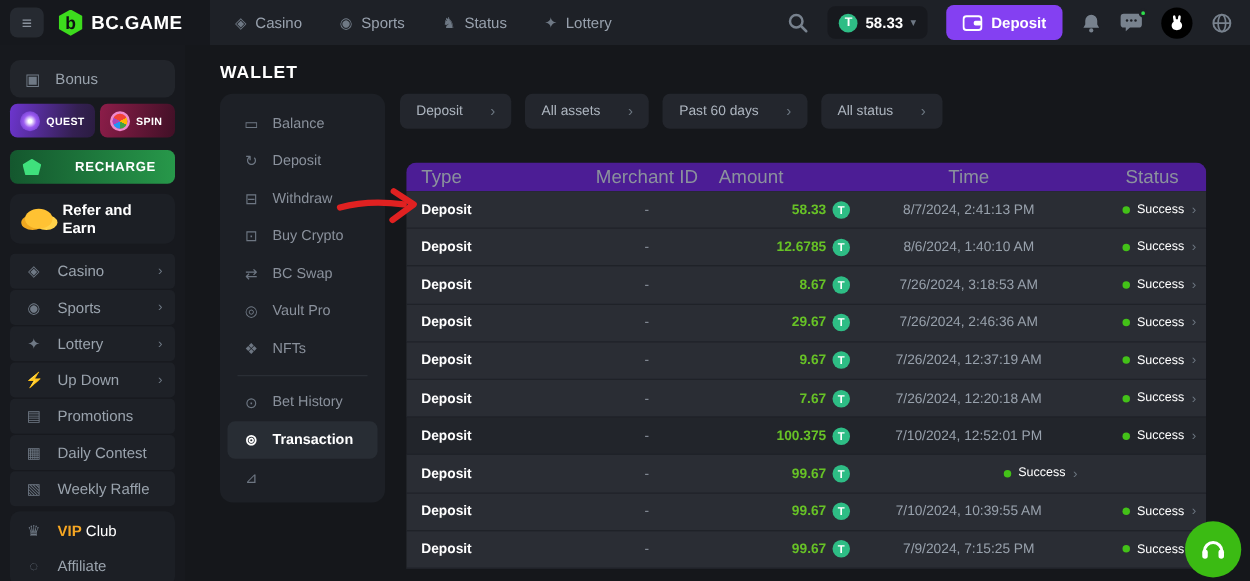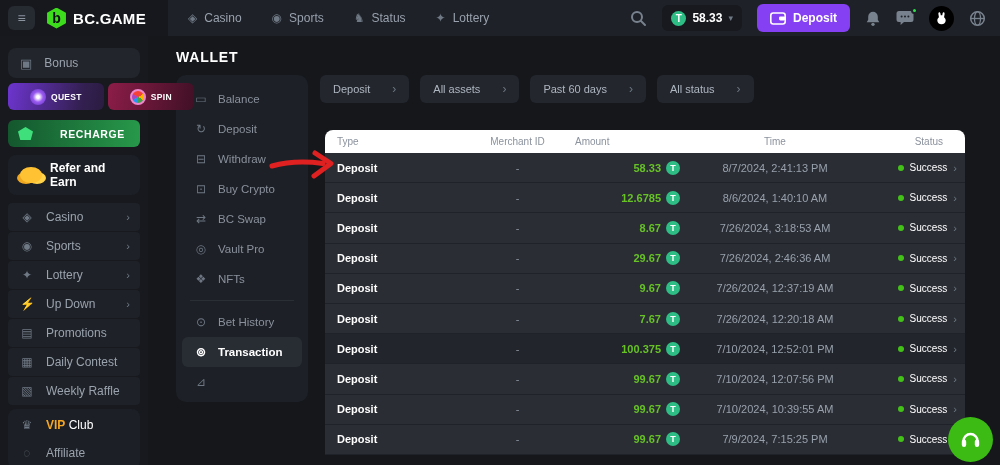--- a/index.html
+++ b/index.html
@@ -27,21 +27,21 @@
   .deposit-btn { height:28px; background:#8440f2; border:none; border-radius:6px; color:#fff; font-weight:bold; font-size:12px; display:flex; align-items:center; gap:7px; padding:0 13px; cursor:pointer; }
   .chat-wrap { position:relative; }
   .chat-dot { position:absolute; top:-3px; right:-4px; width:7px; height:7px; border-radius:50%; background:#2ee04c; border:2px solid #1e2127; }
   .avatar { width:25px; height:25px; border-radius:50%; background:#000; display:flex; align-items:center; justify-content:center; cursor:pointer; border:none; }
 
   
   .sidebar { position:absolute; top:36px; left:0; width:148px; bottom:0; background:#17191e; padding:6px 8px 0; z-index:2; }
   .bonus-btn { width:100%; height:30px; margin-top:6px; background:#22252b; border:none; border-radius:8px; display:flex; align-items:center; gap:12px; padding:0 12px; color:#9aa3ad; font-size:12px; cursor:pointer; }
   .bonus-ico { color:#6f7985; font-size:13px; }
   .badge-row { display:flex; gap:4px; margin-top:5px; }
-  .quest-badge,.spin-badge { flex:1; height:27px; border:none; border-radius:6px; display:flex; align-items:center; gap:5px; padding:0 22px; color:#fff; font-size:8.5px; font-weight:bold; letter-spacing:.3px; cursor:pointer; }
+  .quest-badge,.spin-badge { flex:1; height:27px; border:none; border-radius:6px; display:flex; align-items:center; gap:5px; padding:0 8px; color:#fff; font-size:8.5px; font-weight:bold; letter-spacing:.3px; cursor:pointer; }
   .quest-badge { background:linear-gradient(100deg,#6d35cf 0%,#342052 75%,#2a1c40 100%); }
   .spin-badge  { background:linear-gradient(100deg,#8c1d49 0%,#401026 100%); }
   .quest-ico { width:16px; height:16px; border-radius:50%; background:radial-gradient(circle,#ffffff 12%,#9b5cf0 45%,#5b2bbd 100%); flex:none; }
   .spin-ico { width:16px; height:16px; border-radius:50%; flex:none; background:conic-gradient(#f44336 0 60deg,#ffb300 60deg 120deg,#43a047 120deg 180deg,#2196f3 180deg 240deg,#ab47bc 240deg 300deg,#f44336 300deg 360deg); border:2px solid #e8c; }
   .recharge-btn { width:100%; height:27px; margin-top:10px; background:linear-gradient(90deg,#14572e,#27984a); border:none; border-radius:6px; color:#fff; font-weight:bold; font-size:10.5px; letter-spacing:.6px; display:flex; align-items:center; gap:27px; padding:0 10px; cursor:pointer; }
   .recharge-ico { width:15px; height:13px; background:#3fe07c; clip-path:polygon(0 35%,50% 0,100% 35%,85% 100%,15% 100%); flex:none; }
   .refer-btn { width:100%; height:40px; margin-top:8px; background:#1c1f25; border:none; border-radius:8px; display:flex; align-items:center; gap:8px; padding:0 8px; color:#fff; font-weight:bold; font-size:12px; cursor:pointer; text-align:left; }
   .coins-ico { width:22px; height:16px; border-radius:50%; background:#ffc233; box-shadow:-5px 3px 0 -2px #f0a820, 6px 3px 0 -2px #ffd24a; flex:none; margin-left:4px; }
   .side-menu { margin-top:8px; display:flex; flex-direction:column; gap:1px; }
   .side-item { height:28px; background:#1e2127; border:none; border-radius:4px; display:flex; align-items:center; gap:12px; padding:0 10px 0 12px; color:#9aa3ad; font-size:12px; cursor:pointer; width:100%; }
@@ -61,21 +61,21 @@
   .w-item.active { background:#282d34; color:#fff; font-weight:bold; }
   .w-item.active .w-ico { color:#fff; }
   .w-divider { height:1px; background:#2a2e35; margin:6px 8px; }
 
   .filters { position:absolute; left:172px; top:39px; display:flex; gap:11px; }
   .filter-btn { height:28px; background:#23262d; border:none; border-radius:6px; color:#aeb6c0; font-size:11px; display:flex; align-items:center; gap:22px; padding:0 13px; cursor:pointer; }
   .filter-chevron { color:#6c7680; font-size:12px; }
 
   .tx { position:absolute; left:177px; top:94px; width:640px; bottom:0; overflow:hidden; border-radius:8px 8px 0 0; }
   .tx-head,.tx-row { display:grid; grid-template-columns:135px 115px 105px 190px 95px; align-items:center; }
-  .tx-head { height:23px; background:#ffffff; color:#8b929d; font-size:10px; }
+  .tx-head { height:23px; background:#4c1d95; color:#8b929d; font-size:15px; }
   .th-left { padding-left:12px; } .th-center { text-align:center; }
   .th-right { padding-right:6px; } .th-end { text-align:right; padding-right:22px; }
   .tx-row { height:30.2px; background:#2a2d34; border-bottom:1px solid #1f2228; font-size:11px; cursor:pointer; }
   .tx-row.hl { background:#22252b; }
   .c-type { padding-left:12px; color:#fff; font-weight:bold; }
   .c-merchant { text-align:center; color:#8b929d; }
   .c-amount { display:flex; justify-content:flex-end; align-items:center; gap:5px; color:#67c226; font-weight:bold; }
   .c-amount .coin { width:14px; height:14px; font-size:9px; }
   .c-time { text-align:center; color:#98a1ac; }
   .c-status { display:flex; justify-content:flex-end; align-items:center; gap:6px; padding-right:8px; }
@@ -412,21 +412,20 @@
               <span class="row-chevron">›</span>
             </div>
           </div>
           <div class="tx-row">
             <div class="c-type">Deposit</div>
             <div class="c-merchant">-</div>
             <div class="c-amount">
               <span>99.67</span>
               <span class="coin">T</span>
             </div>
-            <div class="c-time">7/10/2024, 12:07:56 PM</div>
             <div class="c-status">
               <span class="status-dot"></span>
               <span class="status-label">Success</span>
               <span class="row-chevron">›</span>
             </div>
           </div>
           <div class="tx-row">
             <div class="c-type">Deposit</div>
             <div class="c-merchant">-</div>
             <div class="c-amount">

